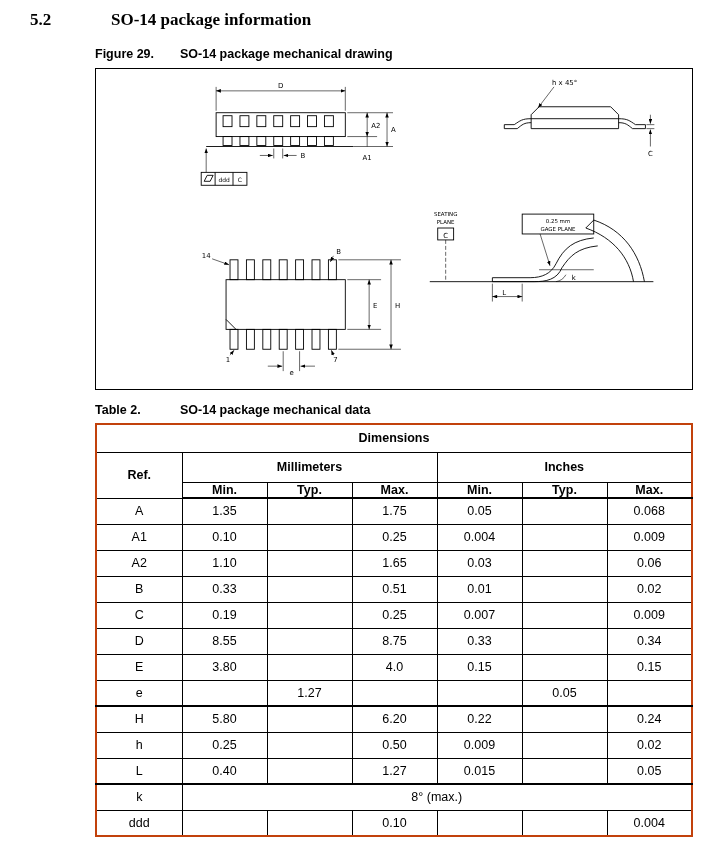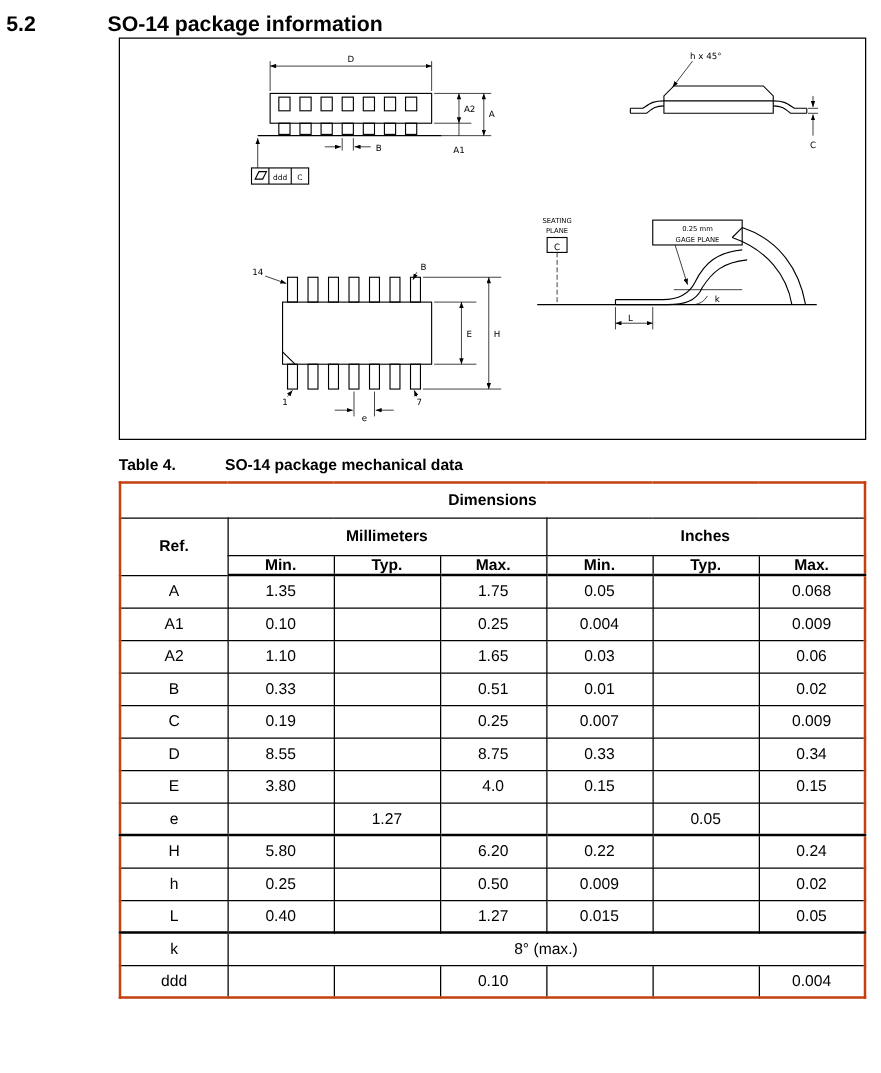--- a/index.html
+++ b/index.html
@@ -2,21 +2,21 @@
 <html><head>
 <meta charset="utf-8">
 <style>
   * { margin:0; padding:0; box-sizing:border-box; }
   html,body { background:#ffffff; }
   body {
     width:705px; height:858px; position:relative;
     font-family:"Liberation Sans","DejaVu Sans",sans-serif;
     color:#000;
   }
-  .section-heading { display:flex; align-items:flex-end; padding:10px 0 0 5px; }
+  .section-heading { display:flex; align-items:flex-end; padding:10px 0 0 30px;font-family:Liberation Serif, serif; }
   .sec-num { font-size:17px; font-weight:bold; width:81px; flex:0 0 81px; }
   .sec-title { font-size:17px; font-weight:bold; }
   .content { margin-left:95px; width:598px; }
   .caption { display:flex; font-size:12.5px; font-weight:bold; }
   .figure-caption { margin-top:17px; margin-bottom:7px; }
   .table-caption { margin-top:13px; margin-bottom:6px; }
   .cap-label { width:85px; flex:0 0 85px; }
   .figure-box { border:1px solid #000; height:322px; overflow:hidden; }
   svg text { font-family:"DejaVu Sans",sans-serif; }
   .t7 { font-size:7px; }
@@ -43,20 +43,24 @@
 
 <div class="page">
 
   <div class="section-heading">
     <span class="sec-num">5.2</span>
     <span class="sec-title">SO-14 package information</span>
   </div>
 
   <div class="content">
 
+    <div class="caption figure-caption">
+      <span class="cap-label">Figure 29.</span>
+      <span>SO-14 package mechanical drawing</span>
+    </div>
 
     <div class="figure-box">
       <svg viewBox="0 0 598 322" width="596" height="320">
         <defs>
           <marker id="mE" markerWidth="9" markerHeight="6" refX="8" refY="3" orient="auto">
               <path d="M0,0 L8,3 L0,6 Z" fill="#000"></path>
             </marker>
           <marker id="mS" markerWidth="9" markerHeight="6" refX="0" refY="3" orient="auto">
               <path d="M8,0 L0,3 L8,6 Z" fill="#000"></path>
             </marker>
@@ -198,21 +202,21 @@
           <text class="t7" x="351" y="170" text-anchor="middle">C</text>
           <text class="t55" x="464" y="155" text-anchor="middle">0.25 mm</text>
           <text class="t55" x="464" y="163.5" text-anchor="middle">GAGE PLANE</text>
           <text class="t7" x="410" y="227" text-anchor="middle">L</text>
           <text class="t7" x="478" y="212" text-anchor="start">k</text>
         </g>
       </svg>
     </div>
 
     <div class="caption table-caption">
-      <span class="cap-label">Table 4.</span>
+      <span class="cap-label">Table 2.</span>
       <span>SO-14 package mechanical data</span>
     </div>
 
     <table class="mech">
       <colgroup>
         <col style="width:86px">
         <col>
           <col>
           <col>
           <col>

